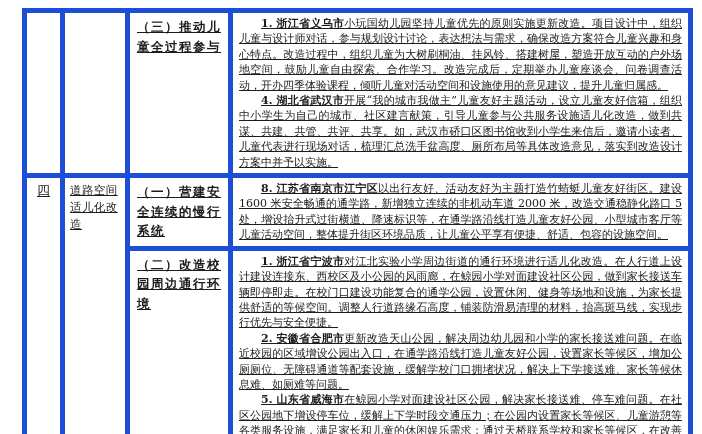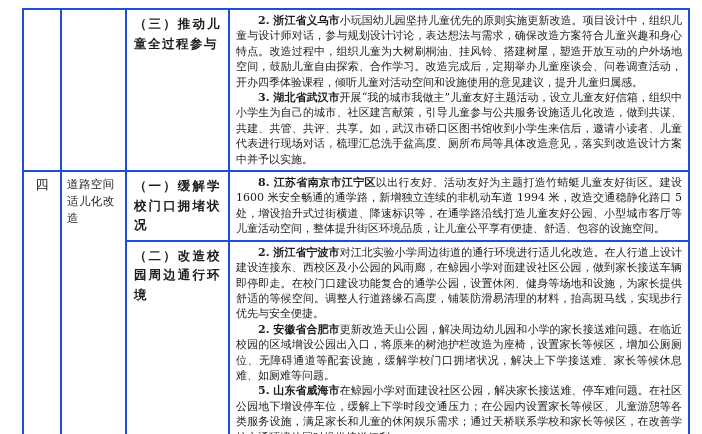--- a/index.html
+++ b/index.html
@@ -12,23 +12,24 @@
   }
   .doc { position:relative; width:702px; height:434px; }
 
   table.cases {
     border-collapse:collapse;
     table-layout:fixed;
     margin:8px 0 0 22px;
     width:666px;
   }
   td {
-    border:2px solid #1d4ed8;
+    border:5px solid #1d4ed8;
     vertical-align:top;
     box-sizing:border-box;
+    text-decoration:underline;
   }
   .seq-cell {
     text-align:center;
     font-size:13px;
     padding-top:4px;
   }
   .category-cell {
     font-size:11.5px;
     line-height:17px;
     padding:4px 3px 0 5px;
@@ -63,38 +64,38 @@
       <col style="width:103px">
       <col style="width:460px">
     </colgroup>
 
     <tbody>
         <tr>
       <td class="seq-cell"></td>
       <td class="category-cell"></td>
       <td class="measure-cell">（三）推动儿童全过程参与</td>
       <td class="content-cell">
-        <p class="para"><strong>2. 浙江省义乌市</strong><span>小玩国幼儿园坚持儿童优先的原则实施更新改造。项目设计中，组织儿童与设计师对话，参与规划设计讨论，表达想法与需求，确保改造方案符合儿童兴趣和身心特点。改造过程中，组织儿童为大树刷桐油、挂风铃、搭建树屋，塑造开放互动的户外场地空间，鼓励儿童自由探索、合作学习。改造完成后，定期举办儿童座谈会、问卷调查活动，开办四季体验课程，倾听儿童对活动空间和设施使用的意见建议，提升儿童归属感。</span></p>
-        <p class="para"><strong>3. 湖北省武汉市</strong><span>开展“我的城市我做主”儿童友好主题活动，设立儿童友好信箱，组织中小学生为自己的城市、社区建言献策，引导儿童参与公共服务设施适儿化改造，做到共谋、共建、共管、共评、共享。如，武汉市硚口区图书馆收到小学生来信后，邀请小读者、儿童代表进行现场对话，梳理汇总洗手盆高度、厕所布局等具体改造意见，落实到改造设计方案中并予以实施。</span></p>
+        <p class="para"><strong>1. 浙江省义乌市</strong><span>小玩国幼儿园坚持儿童优先的原则实施更新改造。项目设计中，组织儿童与设计师对话，参与规划设计讨论，表达想法与需求，确保改造方案符合儿童兴趣和身心特点。改造过程中，组织儿童为大树刷桐油、挂风铃、搭建树屋，塑造开放互动的户外场地空间，鼓励儿童自由探索、合作学习。改造完成后，定期举办儿童座谈会、问卷调查活动，开办四季体验课程，倾听儿童对活动空间和设施使用的意见建议，提升儿童归属感。</span></p>
+        <p class="para"><strong>4. 湖北省武汉市</strong><span>开展“我的城市我做主”儿童友好主题活动，设立儿童友好信箱，组织中小学生为自己的城市、社区建言献策，引导儿童参与公共服务设施适儿化改造，做到共谋、共建、共管、共评、共享。如，武汉市硚口区图书馆收到小学生来信后，邀请小读者、儿童代表进行现场对话，梳理汇总洗手盆高度、厕所布局等具体改造意见，落实到改造设计方案中并予以实施。</span></p>
       </td>
     </tr>
 
     <tr>
       <td class="seq-cell" rowspan="2">四</td>
       <td class="category-cell" rowspan="2">道路空间适儿化改造</td>
-      <td class="measure-cell">（一）缓解学校门口拥堵状况</td>
+      <td class="measure-cell">（一）营建安全连续的慢行系统</td>
       <td class="content-cell">
-        <p class="para"><strong>8. 江苏省南京市江宁区</strong><span>以出行友好、活动友好为主题打造竹蜻蜓儿童友好街区。建设 1600 米安全畅通的通学路，新增独立连续的非机动车道 1994 米，改造交通稳静化路口 5 处，增设抬升式过街横道、降速标识等，在通学路沿线打造儿童友好公园、小型城市客厅等儿童活动空间，整体提升街区环境品质，让儿童公平享有便捷、舒适、包容的设施空间。</span></p>
+        <p class="para"><strong>8. 江苏省南京市江宁区</strong><span>以出行友好、活动友好为主题打造竹蜻蜓儿童友好街区。建设 1600 米安全畅通的通学路，新增独立连续的非机动车道 2000 米，改造交通稳静化路口 5 处，增设抬升式过街横道、降速标识等，在通学路沿线打造儿童友好公园、小型城市客厅等儿童活动空间，整体提升街区环境品质，让儿童公平享有便捷、舒适、包容的设施空间。</span></p>
       </td>
     </tr>
 
     <tr>
       <td class="measure-cell">（二）改造校园周边通行环境</td>
       <td class="content-cell">
-        <p class="para"><strong>2. 浙江省宁波市</strong><span>对江北实验小学周边街道的通行环境进行适儿化改造。在人行道上设计建设连接东、西校区及小公园的风雨廊，在鲸园小学对面建设社区公园，做到家长接送车辆即停即走。在校门口建设功能复合的通学公园，设置休闲、健身等场地和设施，为家长提供舒适的等候空间。调整人行道路缘石高度，铺装防滑易清理的材料，抬高斑马线，实现步行优先与安全便捷。</span></p>
-        <p class="para"><strong>2. 安徽省合肥市</strong><span>更新改造天山公园，解决周边幼儿园和小学的家长接送难问题。在临近校园的区域增设公园出入口，将原来的树池护栏改造为座椅，设置家长等候区，增加公厕厕位、无障碍通道等配套设施，缓解学校门口拥堵状况，解决上下学接送难、家长等候休息难、如厕难等问题。</span></p>
+        <p class="para"><strong>1. 浙江省宁波市</strong><span>对江北实验小学周边街道的通行环境进行适儿化改造。在人行道上设计建设连接东、西校区及小公园的风雨廊，在鲸园小学对面建设社区公园，做到家长接送车辆即停即走。在校门口建设功能复合的通学公园，设置休闲、健身等场地和设施，为家长提供舒适的等候空间。调整人行道路缘石高度，铺装防滑易清理的材料，抬高斑马线，实现步行优先与安全便捷。</span></p>
+        <p class="para"><strong>2. 安徽省合肥市</strong><span>更新改造天山公园，解决周边幼儿园和小学的家长接送难问题。在临近校园的区域增设公园出入口，在通学路沿线打造儿童友好公园，设置家长等候区，增加公厕厕位、无障碍通道等配套设施，缓解学校门口拥堵状况，解决上下学接送难、家长等候休息难、如厕难等问题。</span></p>
         <p class="para"><strong>5. 山东省威海市</strong><span>在鲸园小学对面建设社区公园，解决家长接送难、停车难问题。在社区公园地下增设停车位，缓解上下学时段交通压力；在公园内设置家长等候区、儿童游憩等各类服务设施，满足家长和儿童的休闲娱乐需求；通过天桥联系学校和家长等候区，在改善学校交通环境的同时提供接送便利。</span></p>
       </td>
     </tr>
   </tbody>
     </table>
 
 </div>
 
 </body></html>

